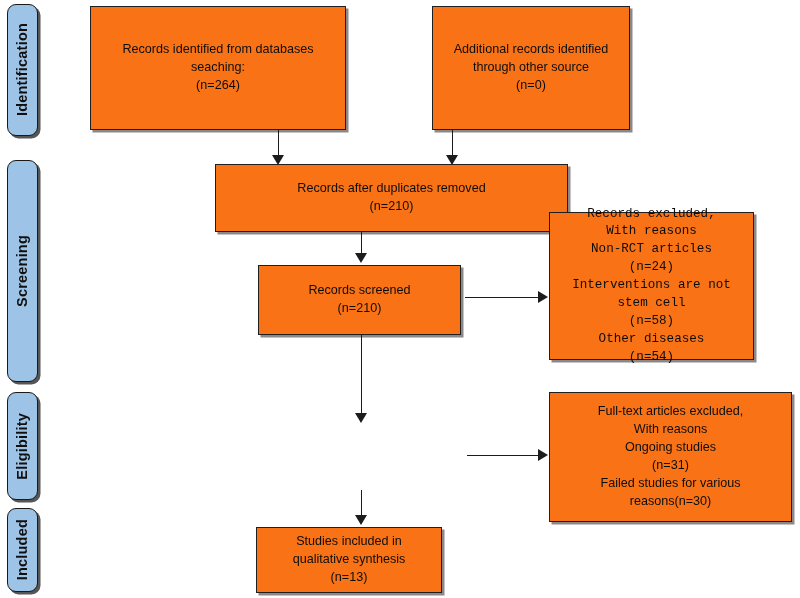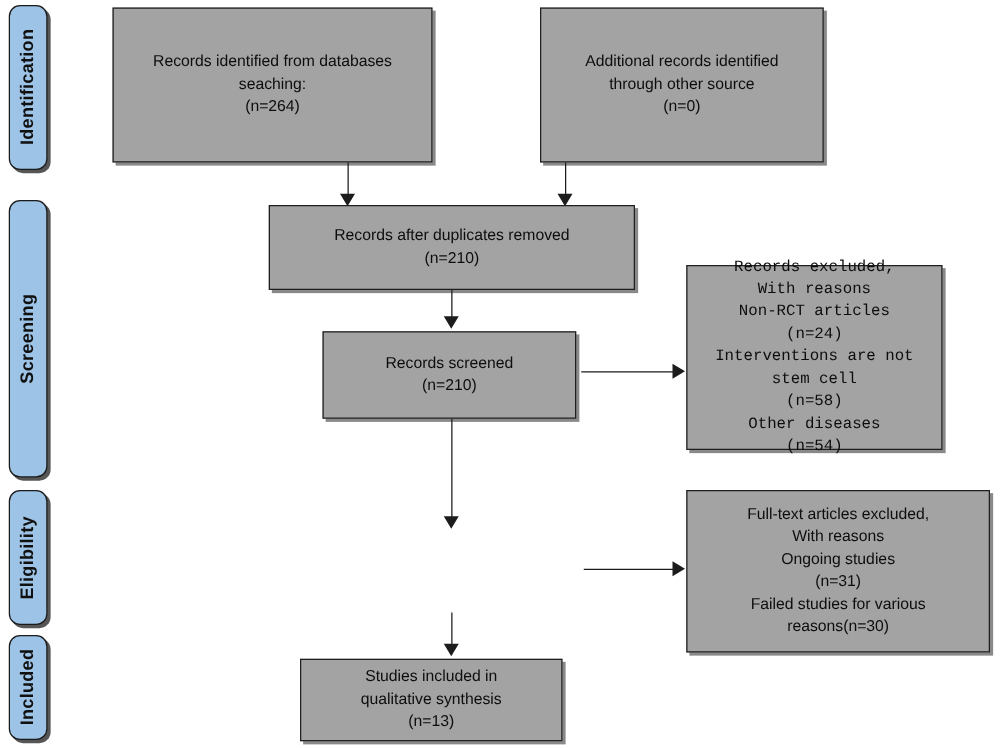--- a/index.html
+++ b/index.html
@@ -38,21 +38,21 @@
     color: #101010;
     letter-spacing: 0.2px;
     white-space: nowrap;
     line-height: 1;
   }
 
   
   .box {
     position: absolute;
     box-sizing: border-box;
-    background: #a3a3a3;
+    background: #f97316;
     border: 1.7px solid #1f1f1f;
     box-shadow: 2.5px 2.5px 0 rgba(40,40,40,0.55);
     display: flex;
     align-items: center;
     justify-content: center;
     text-align: center;
   }
   .box-text {
     font-size: 12.6px;
     line-height: 1.42;
@@ -109,33 +109,33 @@
   <div class="stage" style="left:7px; top:508px; width:31px; height:84px;">
     <span class="stage-label">Included</span>
   </div>
 
   <div class="box" style="left:90px; top:6px; width:256px; height:124px;">
     <div class="box-text">Records identified from databases
 seaching:
 (n=264)</div>
   </div>
 
-  <div class="box" style="left:432px; top:6px; width:227px; height:124px;">
+  <div class="box" style="left:432px; top:6px; width:198px; height:124px;">
     <div class="box-text">Additional records identified
 through other source
 (n=0)</div>
   </div>
 
   <div class="vline" style="left:278px; top:130px; height:31px;"></div>
   <div class="arrow-down" style="left:271.5px; top:155px;"></div>
 
   <div class="vline" style="left:452px; top:130px; height:31px;"></div>
   <div class="arrow-down" style="left:445.5px; top:155px;"></div>
 
-  <div class="box" style="left:215px; top:164px; width:293px; height:68px;">
+  <div class="box" style="left:215px; top:164px; width:353px; height:68px;">
     <div class="box-text">Records after duplicates removed
 (n=210)</div>
   </div>
 
   <div class="vline" style="left:361px; top:232px; height:28px;"></div>
   <div class="arrow-down" style="left:354.5px; top:253px;"></div>
 
   <div class="box" style="left:258px; top:265px; width:203px; height:70px;">
     <div class="box-text">Records screened
 (n=210)</div>
@@ -167,19 +167,19 @@
 Failed studies for various
 reasons(n=30)</div>
   </div>
 
   <div class="hline" style="left:467px; top:455px; width:72px;"></div>
   <div class="arrow-right" style="left:538px; top:448.5px;"></div>
 
   <div class="vline" style="left:361px; top:490px; height:32px;"></div>
   <div class="arrow-down" style="left:354.5px; top:515px;"></div>
 
-  <div class="box" style="left:240px; top:527px; width:210px; height:66px;text-align:center;">
+  <div class="box" style="left:256px; top:527px; width:186px; height:66px;text-align:center;">
     <div class="box-text">Studies included in
 qualitative synthesis
 (n=13)</div>
   </div>
 
 </div>
 
 </body></html>

